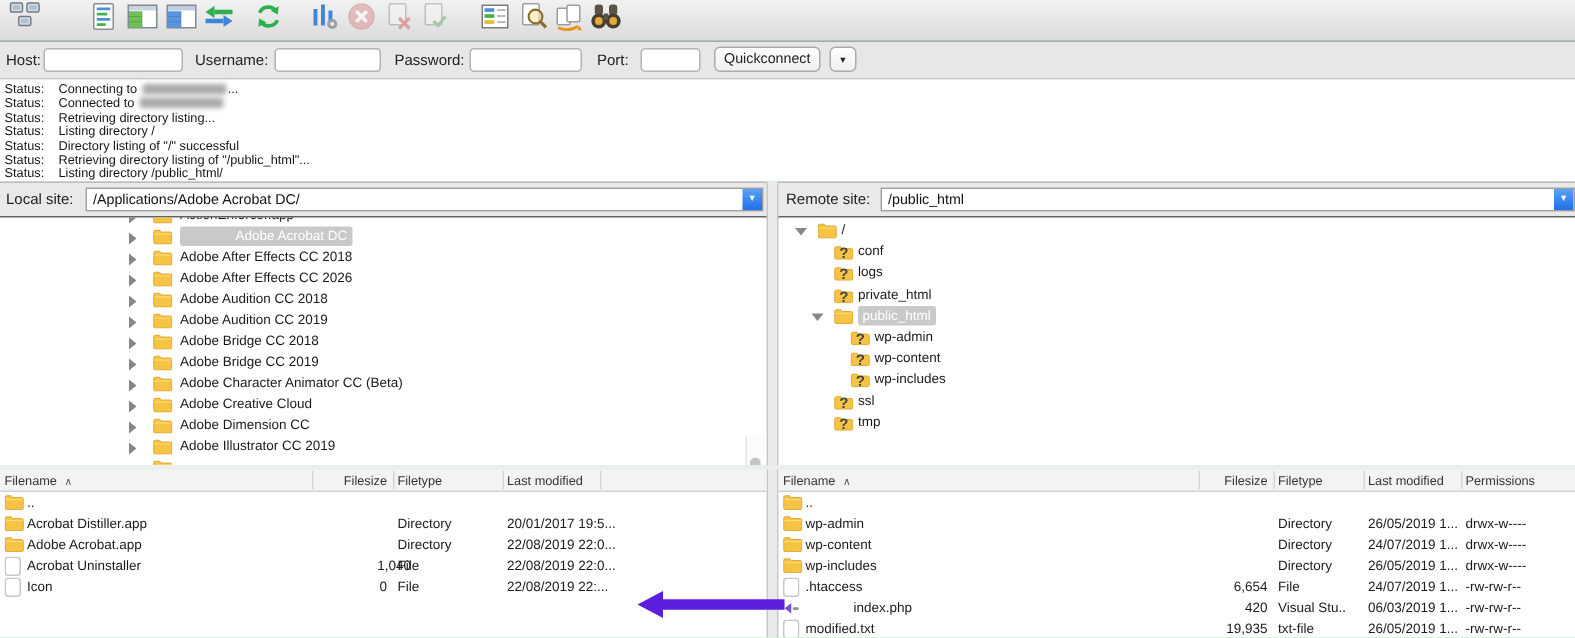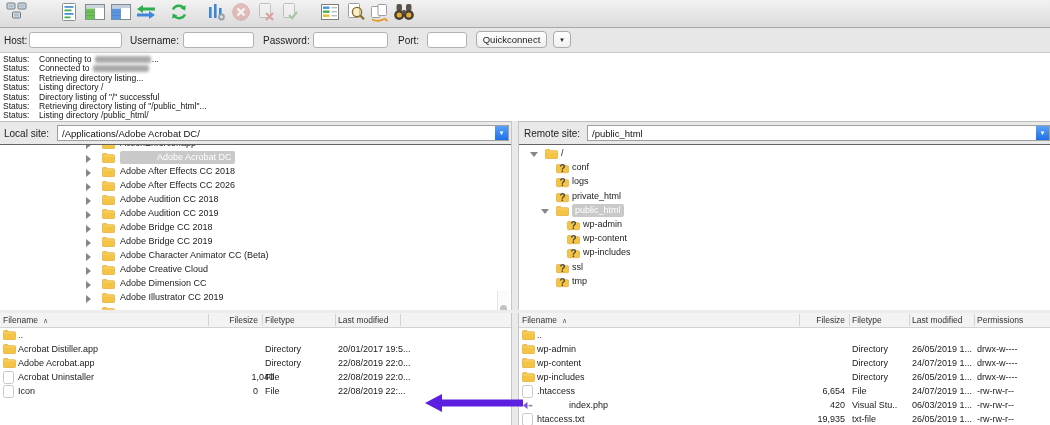--- a/index.html
+++ b/index.html
@@ -538,21 +538,21 @@
         <span class="fcell" style="left: 18px; margin-left: 32px;">index.php</span>
         <span class="fcell r" style="left: 278px; width: 48px;">420</span>
         <span class="fcell" style="left: 333px;">Visual Stu..</span>
         <span class="fcell" style="left: 393px;">06/03/2019 1...</span>
         <span class="fcell" style="left: 458px;">-rw-rw-r--</span>
       </div>
       <div class="frow" style="top: 99px;">
         <span class="ficon" style="left: 3px;"><svg width="11" height="13" viewBox="0 0 11 13">
             <rect x="0.5" y="0.5" width="10" height="12" rx="2" fill="#fff" stroke="#c8c8c8"></rect>
           </svg></span>
-        <span class="fcell" style="left: 18px;">htaccess.txt</span>
+        <span class="fcell" style="left: 18px;">modified.txt</span>
         <span class="fcell r" style="left: 278px; width: 48px;">19,935</span>
         <span class="fcell" style="left: 333px;">txt-file</span>
         <span class="fcell" style="left: 393px;">26/05/2019 1...</span>
         <span class="fcell" style="left: 458px;">-rw-rw-r--</span>
       </div>
     </div>
 
   <svg class="arrow-annot" width="102" height="22">
     <polygon id="arrow-shape" points="2,11 19,2 19,7.5 100,7.5 100,14.5 19,14.5 19,20" fill="#5c1fe0"></polygon>
   </svg>

